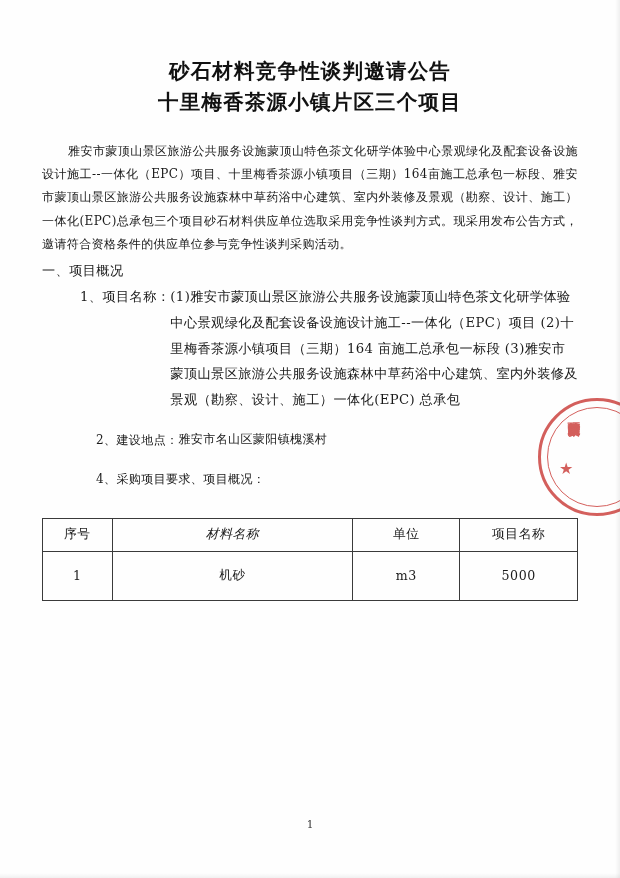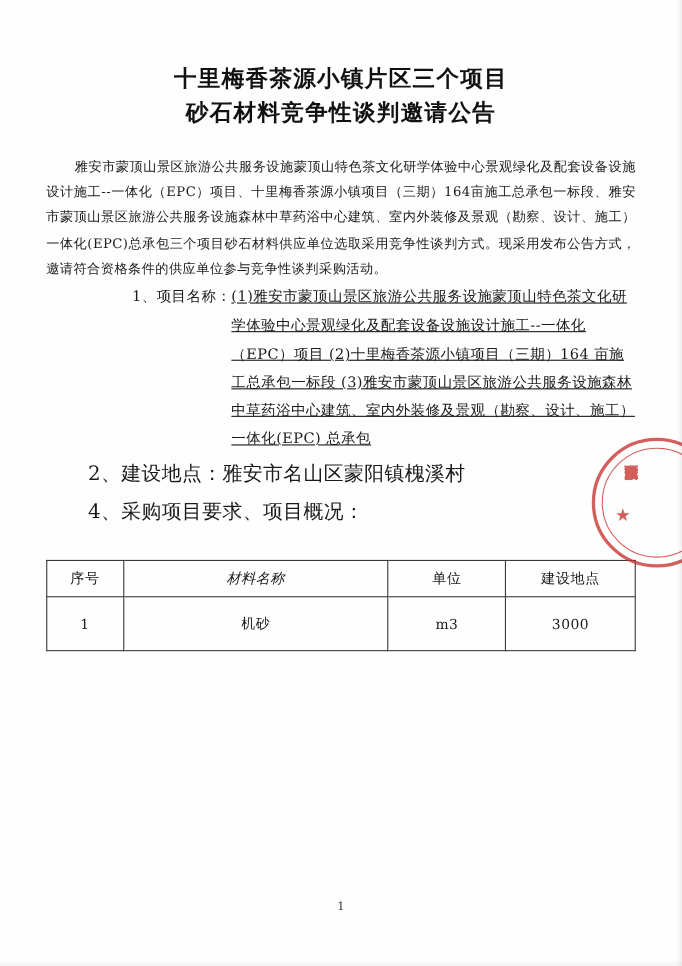--- a/index.html
+++ b/index.html
@@ -46,47 +46,46 @@
   .para.indent {
     text-indent: 26px;
   }
   .section-head {
     font-size: 13.2px;
     line-height: 1.95;
     letter-spacing: 0.4px;
     margin: 2px 0 0 0;
   }
   .numbered {
-    font-size: 18px;
-    line-height: 1.95;
-    letter-spacing: 0.4px;
-    margin: 0;
+    font-size: 12px;
+    line-height: 1.95;
+    letter-spacing: 0.4px;
+    margin: 16px;
     padding-left: 38px;
     display: flex;
   }
   .numbered .num {
     white-space: nowrap;
   }
   .numbered .body {
     flex: 1;
+    font-family: Liberation Mono, monospace;
   }
   .sub-block {
     font-size: 13.2px;
     line-height: 1.95;
     letter-spacing: 0.4px;
     padding-left: 38px;
     display: flex;
   }
   .sub-block .label {
     white-space: nowrap;
-    margin-left: 40px;
   }
   .sub-block .items {
     flex: 1;
-    text-decoration: underline;
   }
   .sub-item {
     text-align: justify;
     text-justify: inter-ideograph;
     text-indent: 0;
   }
   table.mat {
     width: 100%;
     border-collapse: collapse;
     margin-top: 26px;
@@ -168,26 +167,27 @@
     height: 5px;
     background: linear-gradient(to bottom, rgba(0,0,0,0), rgba(0,0,0,0.05));
   }
 </style>
 </head>
 <body>
 
 <div class="page">
 
   <div class="title-block">
+    <div class="title-line">砂石材料竞争性谈判邀请公告</div>
     <div class="title-line">十里梅香茶源小镇片区三个项目</div>
-    <div class="title-line">砂石材料竞争性谈判邀请公告</div>
   </div>
 
   <p class="para indent">雅安市蒙顶山景区旅游公共服务设施蒙顶山特色茶文化研学体验中心景观绿化及配套设备设施设计施工--一体化（EPC）项目、十里梅香茶源小镇项目（三期）164亩施工总承包一标段、雅安市蒙顶山景区旅游公共服务设施森林中草药浴中心建筑、室内外装修及景观（勘察、设计、施工）一体化(EPC)总承包三个项目砂石材料供应单位选取采用竞争性谈判方式。现采用发布公告方式，邀请符合资格条件的供应单位参与竞争性谈判采购活动。</p>
 
+  <div class="section-head">一、项目概况</div>
 
   <div class="sub-block">
     <span class="label"><span>1、</span><span>项目名称：</span></span>
     <span class="items">
       <span class="sub-item">(1)雅安市蒙顶山景区旅游公共服务设施蒙顶山特色茶文化研学体验中心景观绿化及配套设备设施设计施工--一体化（EPC）项目</span>
       <span class="sub-item">(2)十里梅香茶源小镇项目（三期）164 亩施工总承包一标段</span>
       <span class="sub-item">(3)雅安市蒙顶山景区旅游公共服务设施森林中草药浴中心建筑、室内外装修及景观（勘察、设计、施工）一体化(EPC) 总承包</span>
     </span>
   </div>
 
@@ -201,29 +201,29 @@
     <span class="num"><span>4、</span><span>采购项目要求、项目概况：</span></span>
     <span class="body"></span>
   </div>
 
   <table class="mat">
     <thead>
       <tr>
         <th class="col-seq">序号</th>
         <th class="col-name">材料名称</th>
         <th class="col-unit">单位</th>
-        <th class="col-qty">建设地点</th>
+        <th class="col-qty">项目名称</th>
       </tr>
     </thead>
     <tbody>
       <tr>
         <td>1</td>
         <td>机砂</td>
         <td>m3</td>
-        <td>3000</td>
+        <td>5000</td>
       </tr>
     </tbody>
   </table>
 
   <div class="stamp">
     <div class="stamp-inner"></div>
     <div class="stamp-text">雅安市蒙顶山景区</div>
     <div class="star">★</div>
   </div>
 

